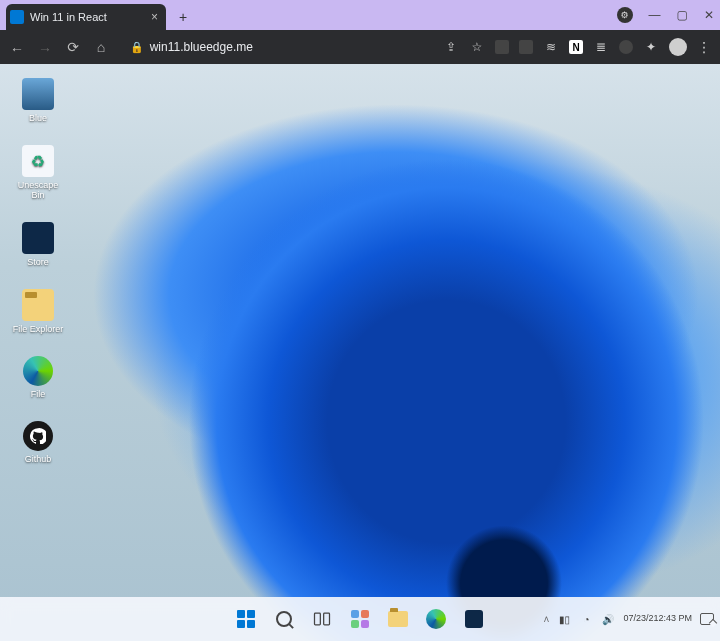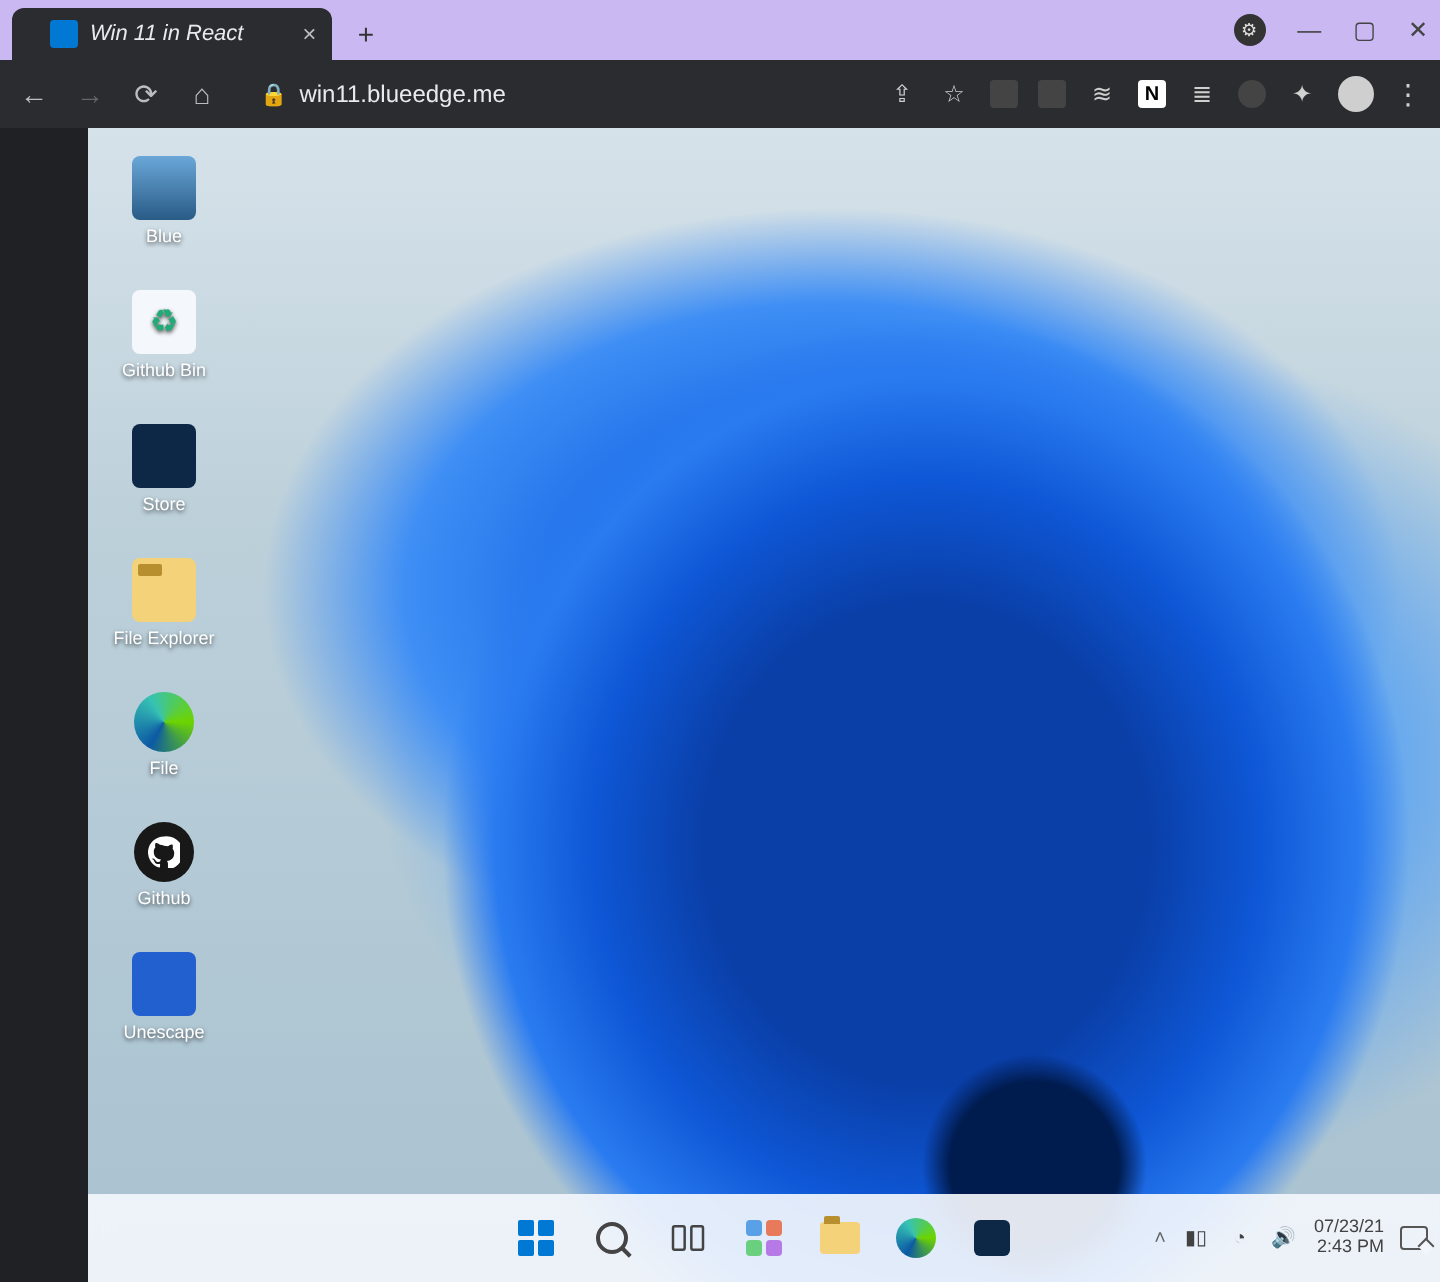--- a/index.html
+++ b/index.html
@@ -5,21 +5,21 @@
   * { margin: 0; padding: 0; box-sizing: border-box; font-family: "Segoe UI", Arial, sans-serif; }
   html, body { width: 720px; height: 641px; overflow: hidden; }
 
   
   .host-window { width: 720px; height: 641px; display: flex; flex-direction: column; background:#202124; }
   .host-tabstrip {
     height: 30px; background:#c9b8f2; display:flex; align-items:flex-end; padding-left:6px; position:relative;
   }
   .host-tab {
     height:26px; background:#2b2c2f; color:#e8eaed; display:flex; align-items:center;
-    padding:0 28px 0 19px; font-size:11px; border-radius:6px 6px 0 0; position:relative; min-width:160px;font-style:italic;
+    padding:0 28px 0 4px; font-size:11px; border-radius:6px 6px 0 0; position:relative; min-width:160px;
   }
   .host-tab .favicon { width:14px; height:14px; background:#0078d4; border-radius:2px; margin-right:6px; flex:0 0 14px;}
   .host-tab .close { position:absolute; right:8px; top:6px; color:#bdbdbd; font-size:12px;}
   .host-newtab { width:22px; height:22px; margin-left:6px; margin-bottom:2px; display:flex; align-items:center; justify-content:center; color:#333; font-size:14px;}
   .host-titlebar-right {
     position:absolute; right:6px; top:0; height:100%; display:flex; align-items:center; gap:16px;
   }
   .gearbadge { width:16px; height:16px; border-radius:50%; background:#333; display:flex; align-items:center; justify-content:center; color:#ddd; font-size:9px;}
   .winctl { color:#444; font-size:12px; }
 
@@ -36,21 +36,21 @@
   .host-toolbar .spacer { flex:1; }
   .ext-icons { display:flex; align-items:center; gap:10px; }
   .ext { width:16px; height:16px; display:flex; align-items:center; justify-content:center; color:#d0d0d0; font-size:12px;}
   .ext.square { width:14px; height:14px; background:#444; border-radius:2px;}
   .ext.circle { width:14px; height:14px; background:#444; border-radius:50%;}
   .ext.notion { width:14px; height:14px; background:#fff; color:#000; font-weight:700; font-size:10px; border-radius:2px; display:flex;align-items:center;justify-content:center;}
   .avatar { width:18px; height:18px; border-radius:50%; background:#cfcfcf;}
   .kebab { color:#d0d0d0; font-size:14px; letter-spacing:1px;}
 
   
-  .viewport { flex:1; background:#bcd0da; position:relative; overflow:hidden;margin-left:44px;}
+  .viewport { flex:1; background:#bcd0da; position:relative; overflow:hidden;}
   .wallpaper {
     position:absolute; inset:0;
     background:
       radial-gradient(circle at 70% 90%, #001b4d 0 6%, transparent 8%),
       radial-gradient(ellipse 55% 70% at 62% 62%, #0a3fa8 0 30%, #0e57d6 45%, #2a7bf0 58%, transparent 65%),
       radial-gradient(ellipse 70% 55% at 55% 40%, #1e6de8 0 25%, #3e8ef5 45%, transparent 60%),
       radial-gradient(ellipse 85% 70% at 68% 55%, #5aa3f2 0 30%, transparent 55%),
       linear-gradient(180deg, #d6e2ea 0%, #bcd0da 35%, #a9c2d0 100%);
   }
 
@@ -97,21 +97,21 @@
   .fexp-ic::before{content:"";position:absolute;left:2px;top:-3px;width:8px;height:4px;background:#b88f2f;border-radius:1px 1px 0 0;}
   .edge-ic{width:20px;height:20px;border-radius:50%;background:conic-gradient(from 210deg,#0c59a4,#36c2b4,#6dd400,#0c59a4);}
   .store-ic{width:18px;height:18px;background:#0d2847;border-radius:3px;}
 
   .tray {
     position:absolute; right:6px; top:0; bottom:0; display:flex; align-items:center; gap:8px;
     color:#424242; font-size:10px;
   }
   .tray .tic { width:14px; height:14px; display:flex; align-items:center; justify-content:center; color:#424242;}
   .tray .chev{ font-size:10px; color:#666;}
-  .tray .datetime{ display:flex; flex-direction:column; align-items:flex-end; line-height:1.1; font-size:9px;}
+  .tray .datetime{ display:flex; flex-direction:row; align-items:flex-end; line-height:1.1; font-size:9px;}
   .tray .notif{ width:14px;height:12px;border:1.5px solid #555;border-radius:2px;position:relative;}
   .tray .notif::after{content:"";position:absolute;right:-3px;bottom:-2px;width:5px;height:5px;background:#f3f6fc;border-left:1.5px solid #555;border-top:1.5px solid #555;transform:rotate(45deg);}
 </style>
 </head>
 <body>
 
 <div class="host-window">
 
   <div class="host-tabstrip">
     <div class="host-tab">
@@ -156,45 +156,41 @@
   <div class="viewport">
     <div class="wallpaper"></div>
 
     <div class="desktop-icons">
       <div class="d-icon">
         <span class="glyph pc"></span>
         <span>Blue</span>
       </div>
       <div class="d-icon">
         <span class="glyph bin">♻</span>
-        <span>Github Bin</span>
+        <span>Unescape Bin</span>
       </div>
       <div class="d-icon">
         <span class="glyph store"></span>
         <span>Store</span>
       </div>
       <div class="d-icon">
         <span class="glyph fexp"></span>
         <span>File Explorer</span>
       </div>
       <div class="d-icon">
         <span class="glyph edge"></span>
         <span>File</span>
       </div>
       <div class="d-icon">
         <span class="glyph gh">
             <svg viewBox="0 0 16 16" width="16" height="16" fill="#fff">
               <path d="M8 .2a8 8 0 0 0-2.53 15.59c.4.07.55-.17.55-.38v-1.48c-2.23.49-2.7-.95-2.7-.95-.36-.93-.89-1.18-.89-1.18-.73-.5.05-.49.05-.49.8.06 1.22.83 1.22.83.72 1.23 1.88.87 2.34.67.07-.52.28-.87.5-1.07-1.78-.2-3.65-.89-3.65-3.96 0-.88.31-1.59.82-2.15-.08-.2-.36-1.02.08-2.12 0 0 .67-.21 2.2.82A7.6 7.6 0 0 1 8 4.84c.68 0 1.36.09 2 .27 1.53-1.03 2.2-.82 2.2-.82.44 1.1.16 1.92.08 2.12.51.56.82 1.27.82 2.15 0 3.08-1.87 3.76-3.66 3.96.29.25.54.74.54 1.49v2.21c0 .21.15.46.55.38A8 8 0 0 0 8 .2z"></path>
             </svg>
           </span>
         <span>Github</span>
-      </div>
-      <div class="d-icon">
-        <span class="glyph unescape"></span>
-        <span>Unescape</span>
       </div>
     </div>
 
     <div class="taskbar">
       <div class="task-center">
         <div class="titem">
           <span class="start-grid">
               <span></span>
               <span></span>
               <span></span>

